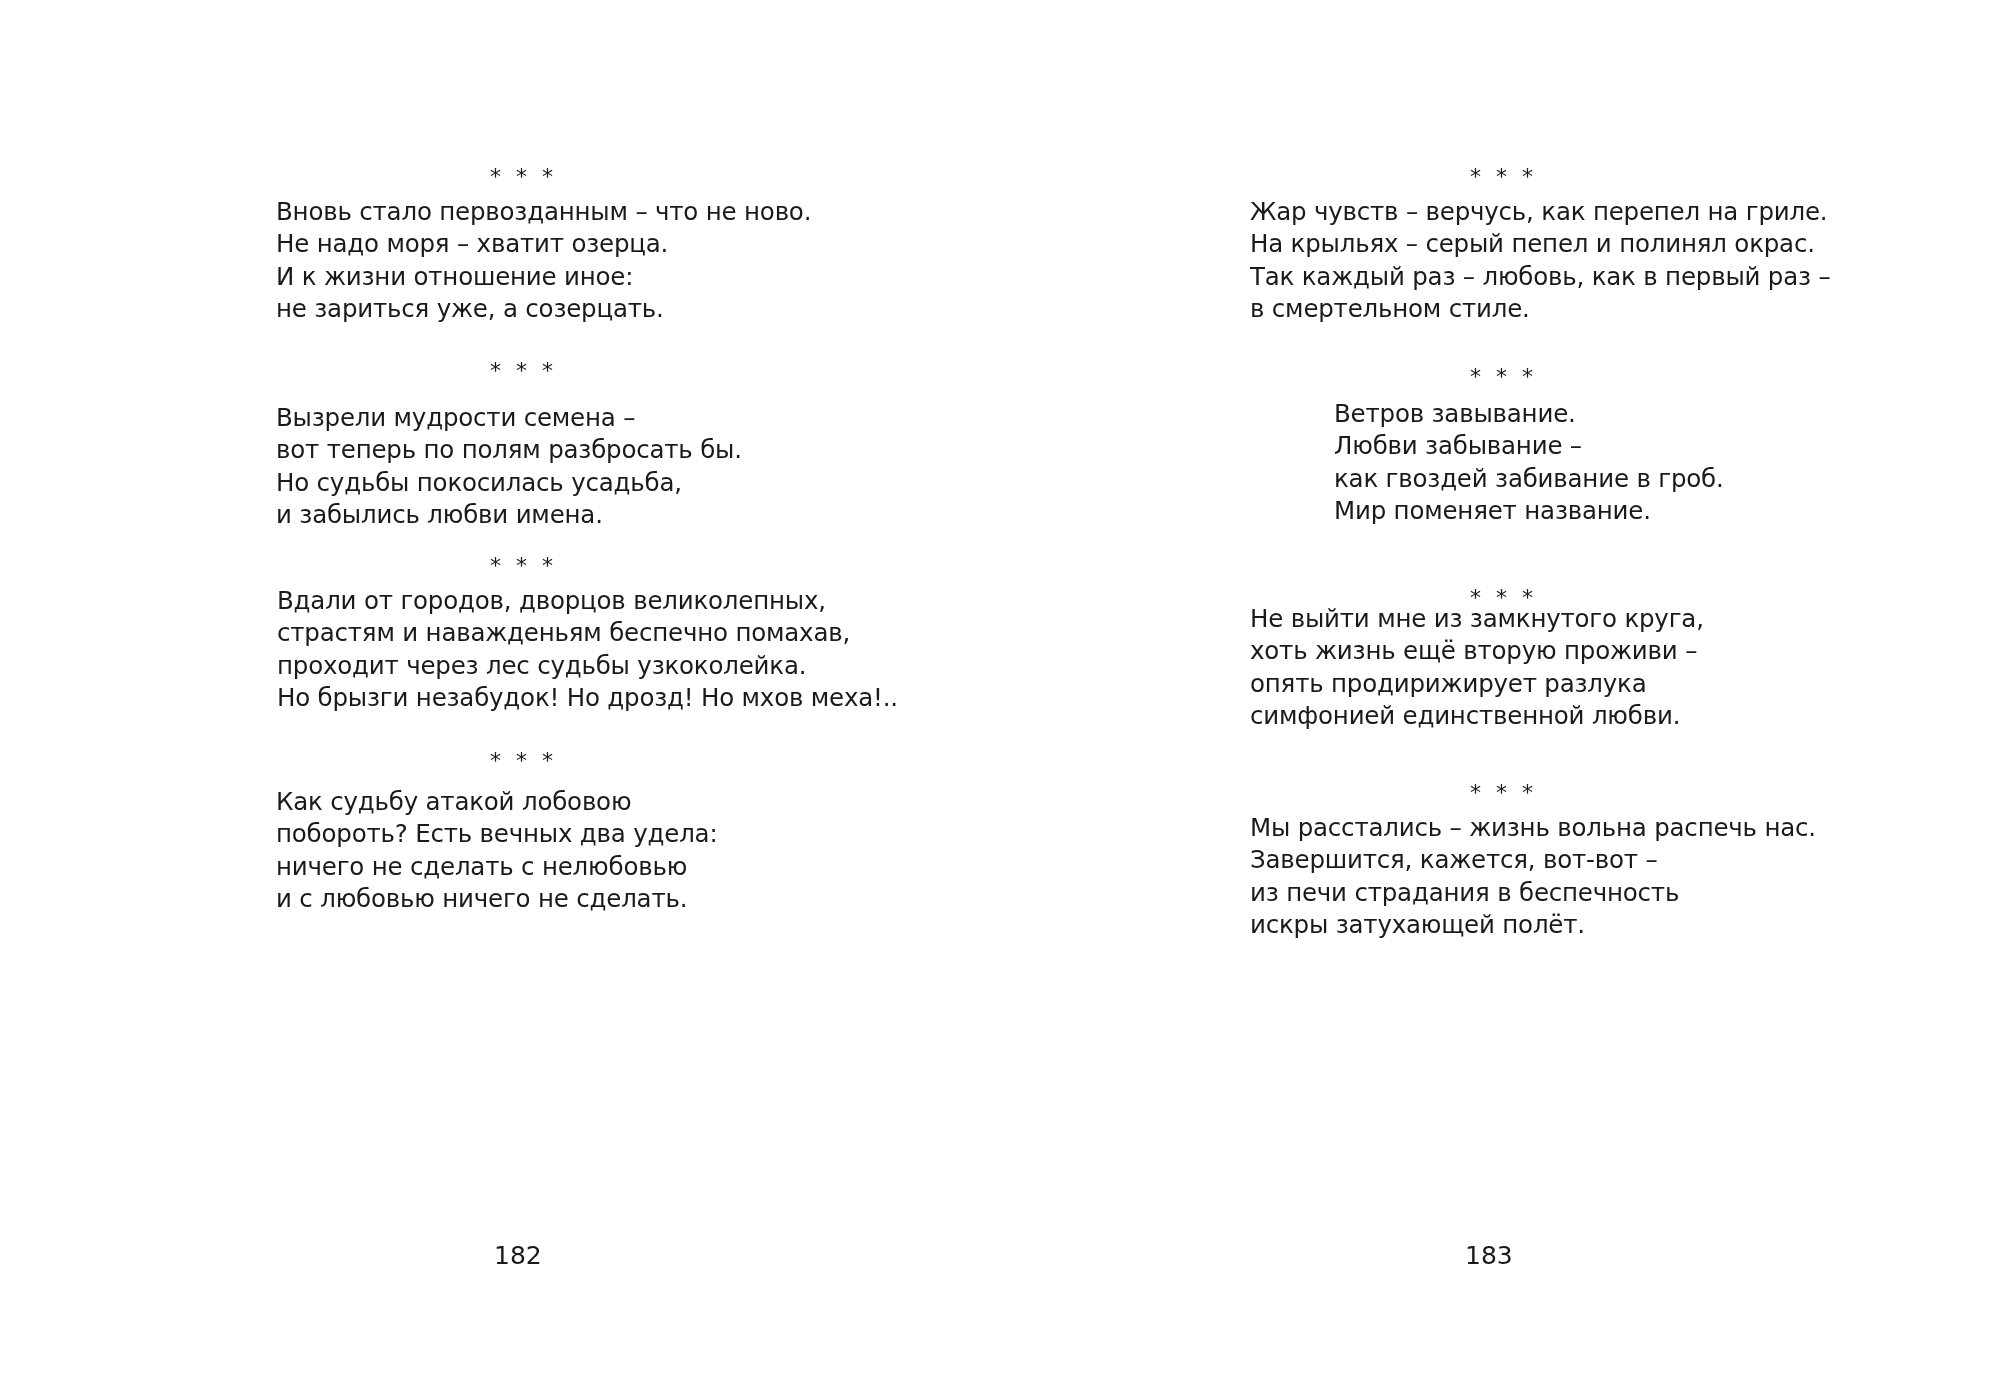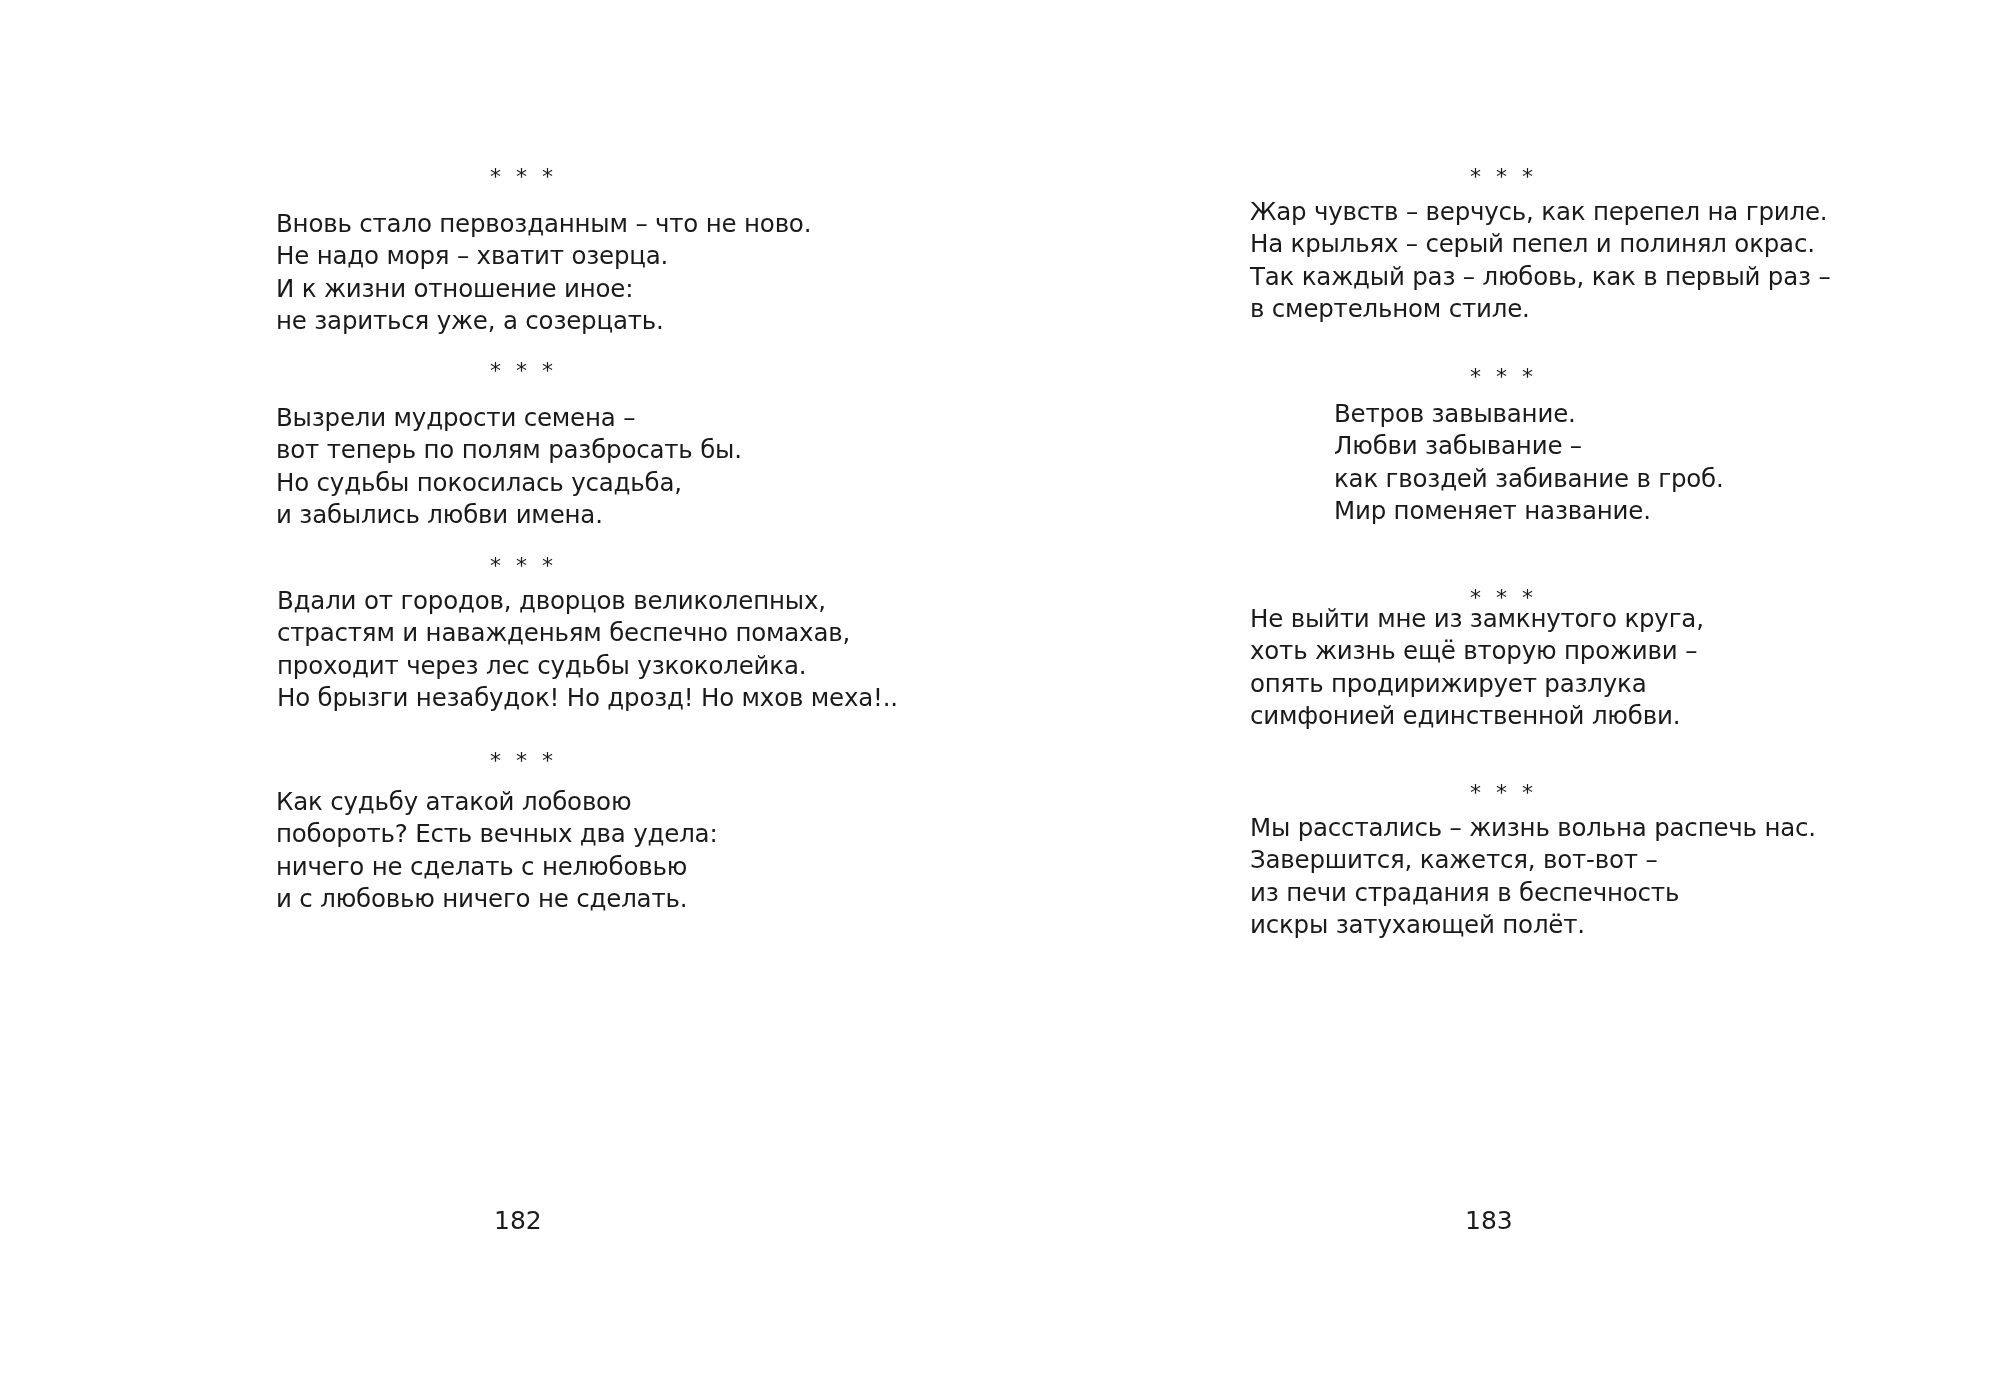--- a/index.html
+++ b/index.html
@@ -37,29 +37,30 @@
       font-size: 24.5px;
       line-height: 32.4px;
       white-space: nowrap;
       letter-spacing: -0.2px;
     }
     .page-number {
       position: absolute;
       font-size: 25px;
       line-height: 30px;
       white-space: nowrap;
+      margin-top: 35px;
     }
   </style>
 </head>
 <body>
 
 <div class="page page-left">
 
   <div class="asterisks" style="left:490px; top:166px;">* * *</div>
-  <div class="stanza" style="left:276px; top:208px;">
+  <div class="stanza" style="left:276px; top:196px;">
     <div class="line">Вновь стало первозданным – что не ново.</div>
     <div class="line">Не надо моря – хватит озерца.</div>
     <div class="line">И к жизни отношение иное:</div>
     <div class="line">не зариться уже, а созерцать.</div>
   </div>
 
   <div class="asterisks" style="left:490px; top:360px;">* * *</div>
   <div class="stanza" style="left:276px; top:402px;">
     <div class="line">Вызрели мудрости семена –</div>
     <div class="line">вот теперь по полям разбросать бы.</div>

